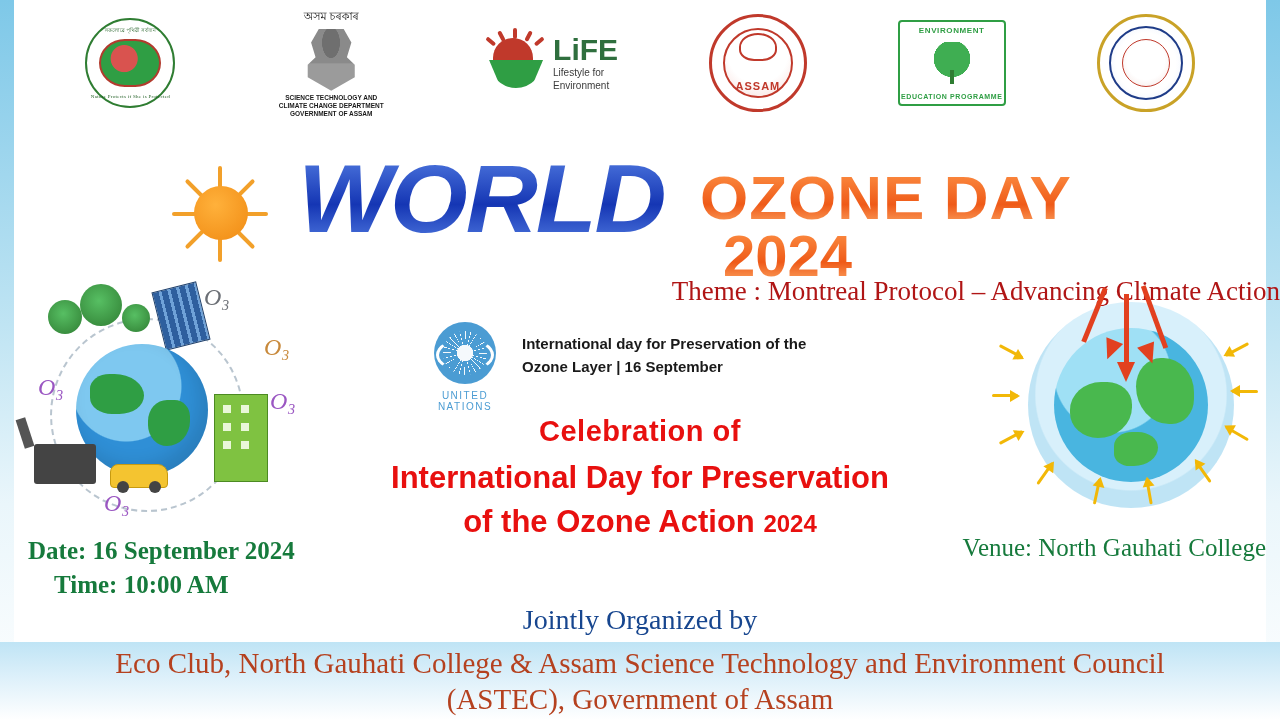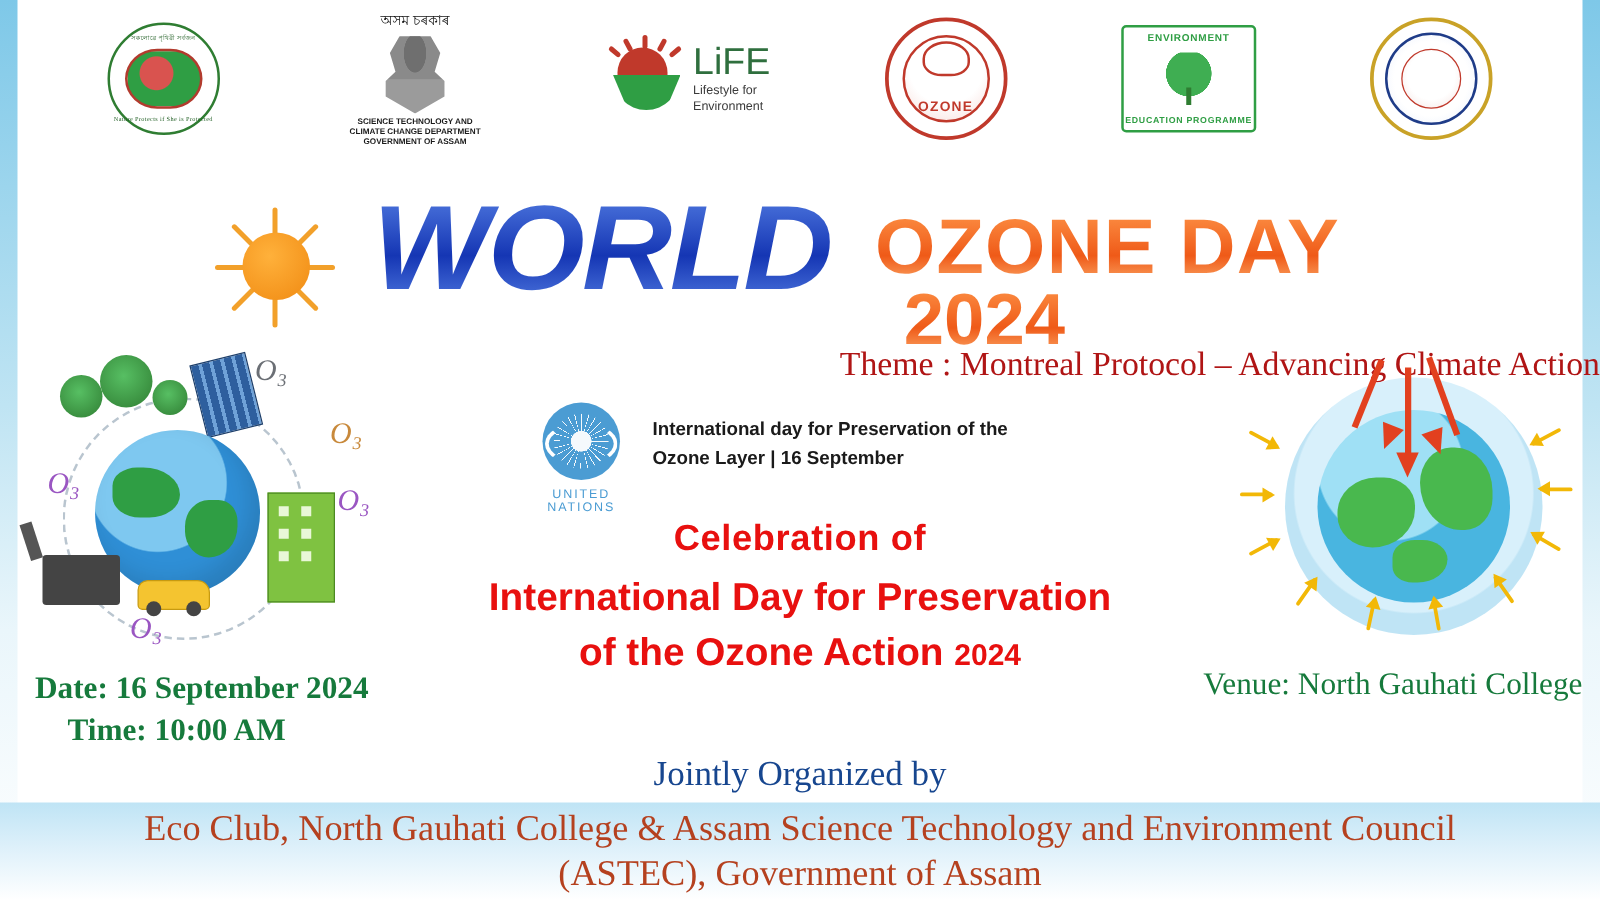--- a/index.html
+++ b/index.html
@@ -107,21 +107,21 @@
     position: absolute; background: #c0392b; width: 4px; height: 11px; border-radius: 2px;
     transform-origin: bottom center;
   }
   .life-leaf {
     position: absolute; left: 2px; top: 26px; width: 54px; height: 28px;
     background: #2f9e44;
     border-radius: 0 0 40px 40px;
     clip-path: polygon(0 0, 100% 0, 78% 100%, 22% 100%);
   }
   .life-text { text-align: left; font-family: "Liberation Sans", sans-serif; }
-  .life-title { font-size: 30px; font-weight: normal; color: #2f6f3e; line-height: 1; }
+  .life-title { font-size: 30px; font-weight: bold; color: #2f6f3e; line-height: 1; }
   .life-sub { font-size: 10px; color: #3b3b3b; line-height: 1.15; margin-top: 2px; }
 
   
   .logo-astec {
     width: 92px; height: 92px; border-radius: 50%;
     border: 3px solid #c0392b; background: #fff;
     display: flex; align-items: center; justify-content: center; position: relative;
   }
   .logo-astec .inner-circle {
     width: 66px; height: 66px; border-radius: 50%; border: 2px solid #c0392b;
@@ -461,21 +461,21 @@
         <div class="life-title">LiFE</div>
         <div class="life-sub">Lifestyle for</div>
         <div class="life-sub">Environment</div>
       </div>
     </div>
 
     <div class="logo">
       <div class="logo-astec">
         <div class="burst"></div>
         <div class="inner-circle">
-          <div class="label">OZONE</div>
+          <div class="label">ASSAM</div>
         </div>
       </div>
     </div>
 
     <div class="logo">
       <div class="logo-eep">
         <div class="eep-box">
           <div class="eep-top">ENVIRONMENT</div>
           <div class="eep-tree"></div>
           <div class="eep-bottom">EDUCATION PROGRAMME</div>

